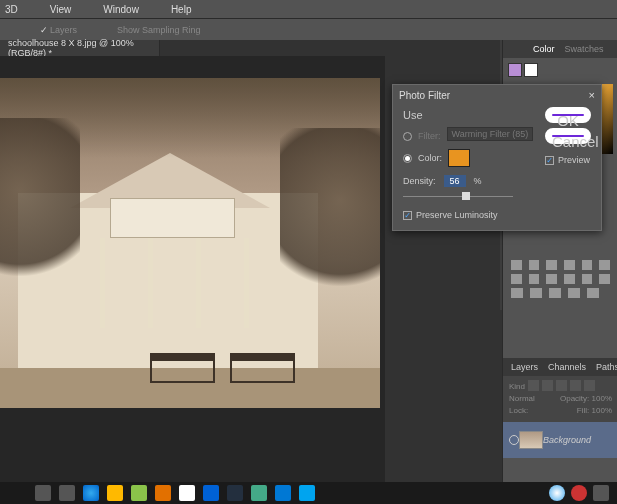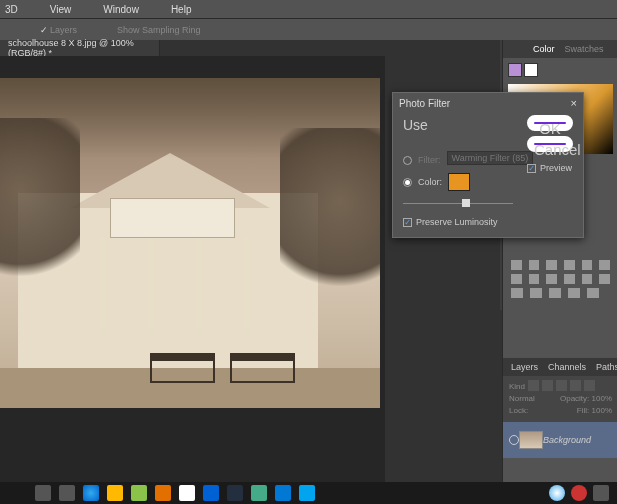--- a/index.html
+++ b/index.html
@@ -36,25 +36,25 @@
 .layers-panel { position: absolute; top: 318px; width: 115px; background: #454545; }
 .layer-tabs { height: 18px; display: flex; gap: 10px; padding-left: 8px; align-items: center; background: #383838; font-size: 9px; }
 .layer-opts { padding: 4px 6px; font-size: 8px; color: #888; }
 .layer-opts-row { display: flex; justify-content: space-between; margin-bottom: 3px; }
 .filter-btns { display: flex; gap: 3px; margin-bottom: 3px; align-items: flex-end; }
 .fbtn { width: 11px; height: 11px; background: #555; }
 .layer-row { display: flex; align-items: center; padding: 9px 6px; background: #5a6b8a; }
 .eye { width: 10px; height: 10px; border: 1px solid #ccc; border-radius: 50%; }
 .thumb { width: 24px; height: 18px; background: linear-gradient(180deg, #b09a85 0%, #d8c9b5 100%); border: 1px solid #888; }
 
-.dialog { position: absolute; top: 92px; left: 392px; width: 192px; background: #535353; border: 1px solid #6a6a6a; box-shadow: 0 2px 8px rgba(0,0,0,0.6); }
+.dialog { position: absolute; top: 84px; left: 392px; width: 210px; background: #535353; border: 1px solid #6a6a6a; box-shadow: 0 2px 8px rgba(0,0,0,0.6); }
 .dialog-title { height: 20px; display: flex; align-items: center; justify-content: space-between; padding: 0 6px; font-size: 10px; color: #ddd; }
 .closex { cursor: pointer; font-size: 11px; }
 .dialog-body { padding: 4px 10px 10px; position: relative; }
-.dlg-label { font-size: 14px; color: #ccc; margin-bottom: 18px; }
+.dlg-label { font-size: 11px; color: #ccc; margin-bottom: 6px; }
 .radio-row { display: flex; align-items: center; gap: 6px; margin-bottom: 8px; font-size: 9px; }
 .radio { width: 9px; height: 9px; border: 1px solid #aaa; border-radius: 50%; display: flex; align-items: center; justify-content: center; }
 .radio.on::after { content: ""; width: 5px; height: 5px; background: #fff; border-radius: 50%; }
 .disabled { color: #777; align-items: flex-end; }
 .filter-select { background: #3f3f3f; padding: 1px 4px; color: #777; font-size: 9px; border: 1px solid #333; }
 .color-swatch { width: 22px; height: 18px; background: #e89420; border: 1px solid #222; }
 .btn { width: 46px; height: 16px; border: 7px solid #ffffff; border-radius: 8px; text-align: center; font-size: 15px; line-height: 14px; background: #6d28d9; cursor: pointer; }
 .btn-col { position: absolute; right: 10px; top: 2px; display: flex; flex-direction: column; gap: 5px; }
 .chk-row { display: flex; align-items: center; gap: 4px; font-size: 9px; }
 .chk { width: 9px; height: 9px; border: 1px solid #aaa; display: flex; align-items: center; justify-content: center; color: #4da6ff; font-size: 8px; }
@@ -198,20 +198,25 @@
     <div class="dlg-label">Use</div>
     <div class="radio-row disabled">
       <div class="radio"></div>
       <span>Filter:</span>
       <span class="filter-select">Warming Filter (85)</span>
     </div>
     <div class="radio-row">
       <div class="radio on"></div>
       <span>Color:</span>
       <div class="color-swatch" title="#e89420"></div>
+    </div>
+    <div class="density-row">
+      <span>Density:</span>
+      <span class="density-val">56</span>
+      <span>%</span>
     </div>
     <div class="slider">
       <div class="slider-track"></div>
       <div class="slider-thumb"></div>
     </div>
     <div class="chk-row">
       <div class="chk">✓</div>
       <span>Preserve Luminosity</span>
     </div>
   </div>

